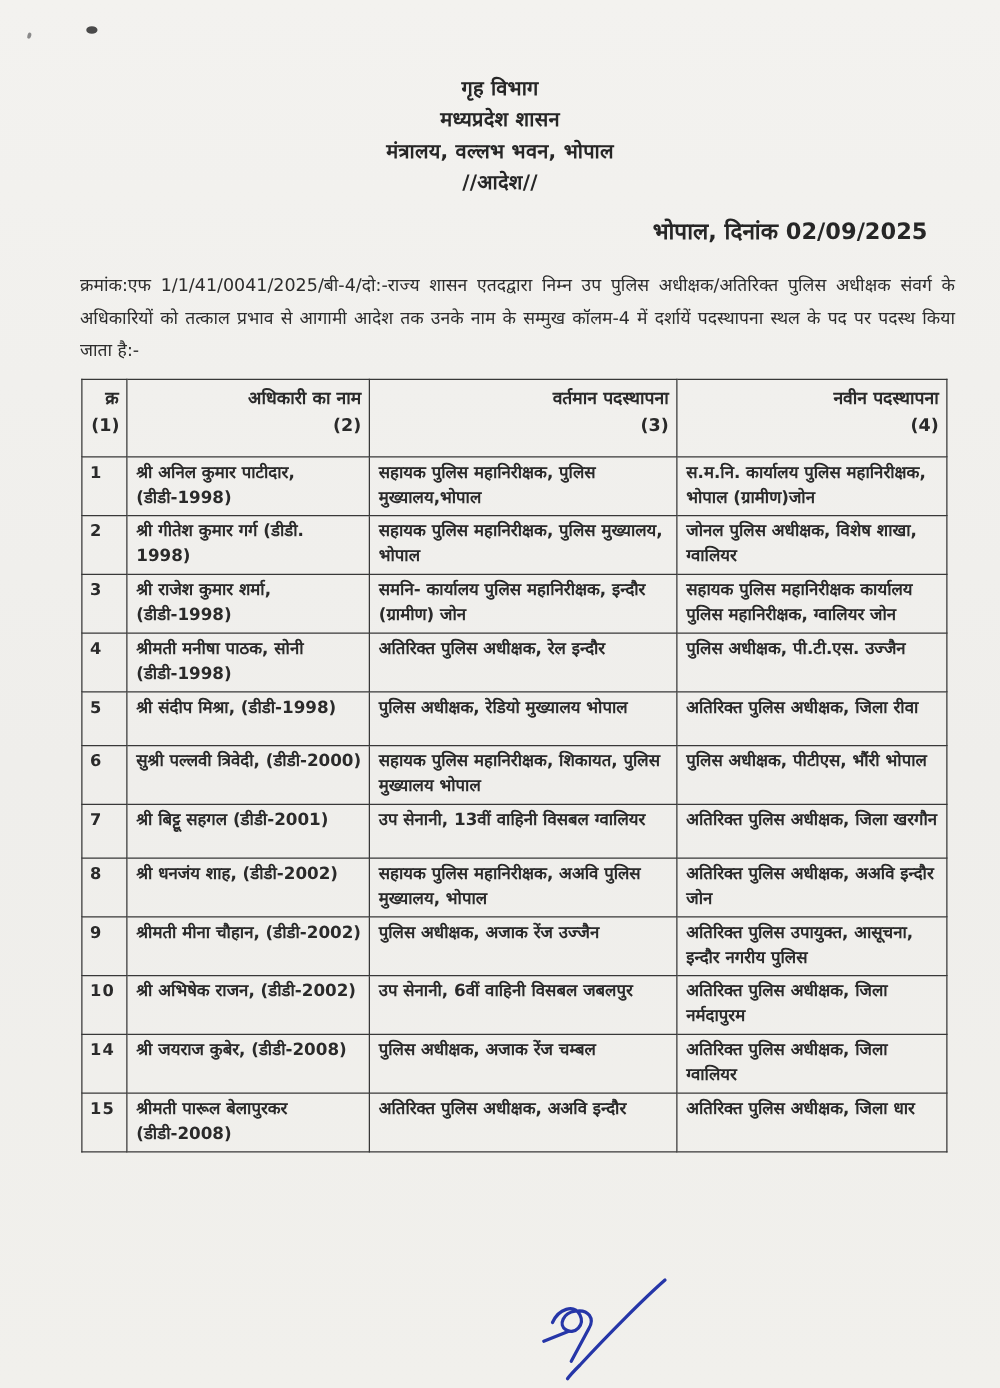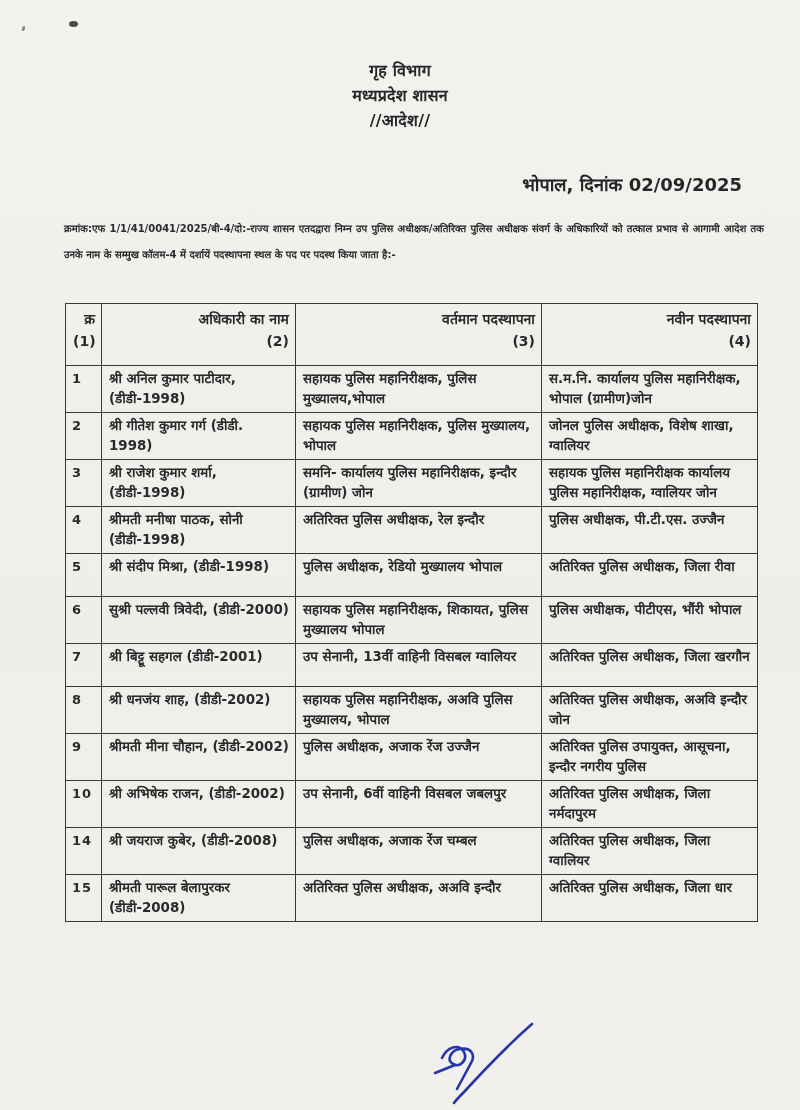--- a/index.html
+++ b/index.html
@@ -38,21 +38,21 @@
     letter-spacing: 0.2px;
   }
   
   .date-line {
     position: absolute; top: 172px; right: 58px;
     font-size: 18px; font-weight: 700;
   }
   
   .order-para {
     position: absolute; top: 216px; left: 64px; width: 700px;
-    font-size: 10px; font-weight: 700; line-height: 26px;
+    font-size: 14px; font-weight: 400; line-height: 26px;
     text-align: justify;
     color: #2c2c2c;
   }
   
   table.transfer {
     position: absolute; top: 303px; left: 65px;
     width: 692px;
     border-collapse: collapse;
     table-layout: fixed;
     background: transparent;
@@ -98,20 +98,21 @@
 <body>
 
 <div class="page">
 
   <div class="speck-a"></div>
   <div class="speck-b"></div>
 
   <div class="doc-header">
     <div class="line">गृह विभाग</div>
     <div class="line">मध्यप्रदेश शासन</div>
+    <div class="line">मंत्रालय, वल्लभ भवन, भोपाल</div>
     <div class="line">//आदेश//</div>
   </div>
 
   <div class="date-line">भोपाल, दिनांक 02/09/2025</div>
 
   <div class="order-para">क्रमांक:एफ 1/1/41/0041/2025/बी-4/दो:-राज्य शासन एतदद्वारा निम्न उप पुलिस अधीक्षक/अतिरिक्त पुलिस अधीक्षक संवर्ग के अधिकारियों को तत्काल प्रभाव से आगामी आदेश तक उनके नाम के सम्मुख कॉलम-4 में दर्शायें पदस्थापना स्थल के पद पर पदस्थ किया जाता है:-</div>
 
   <table class="transfer">
     <colgroup>
       <col class="c1">

